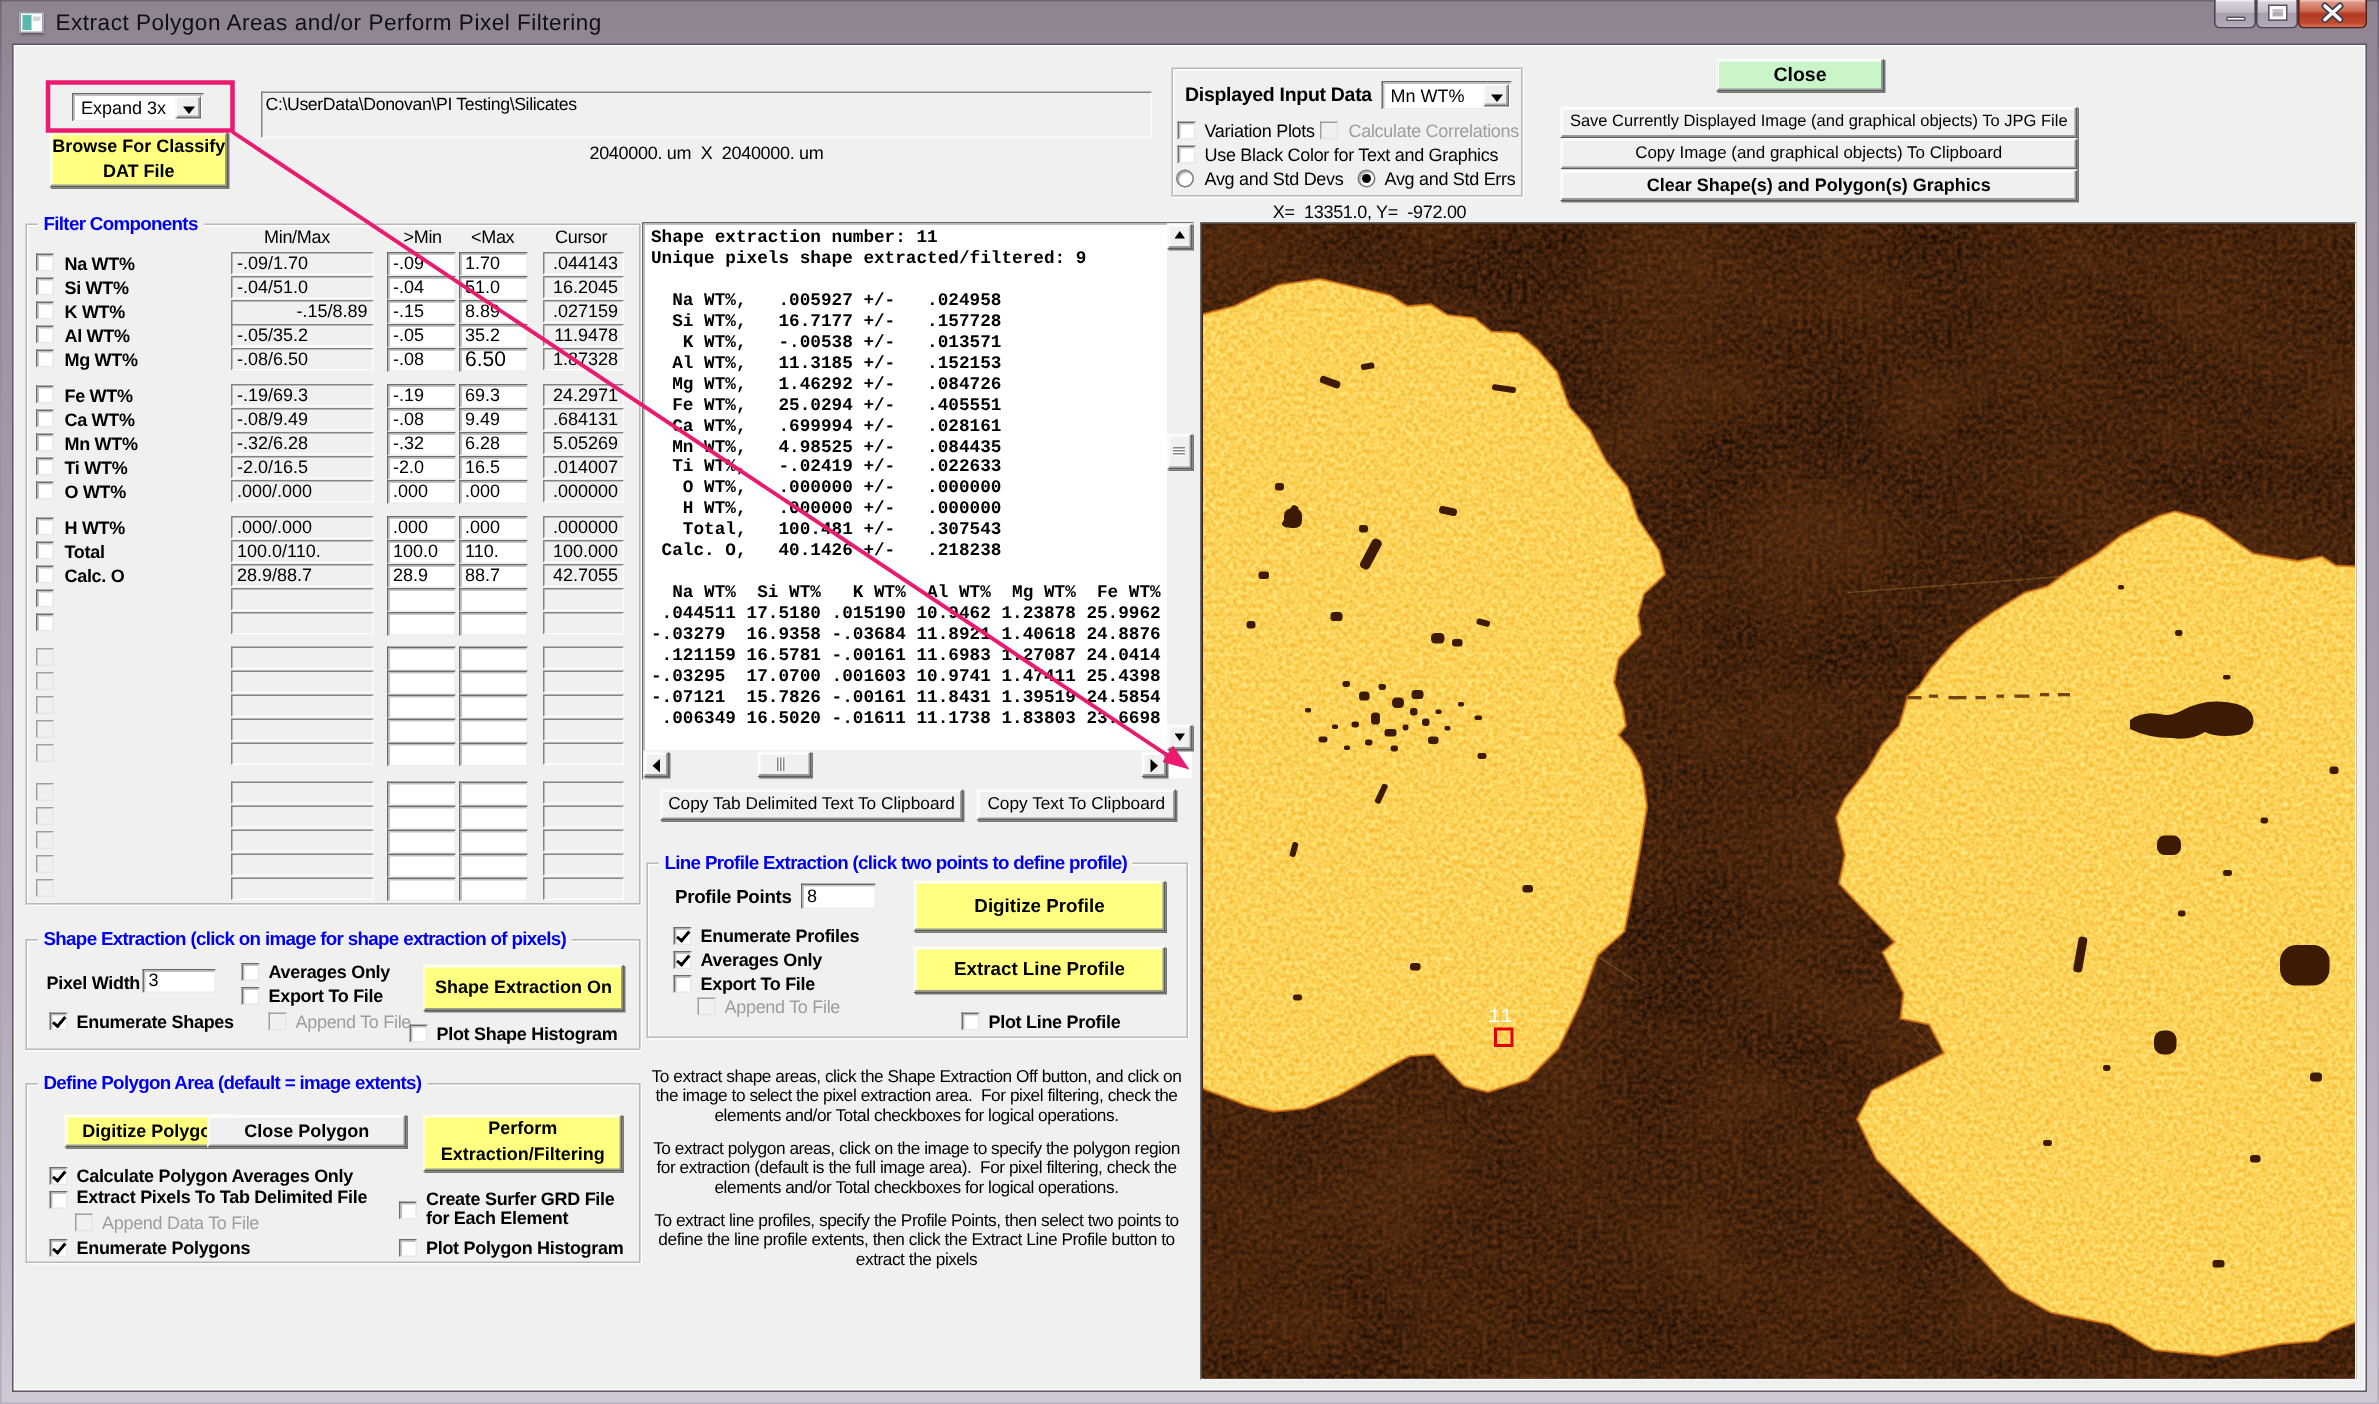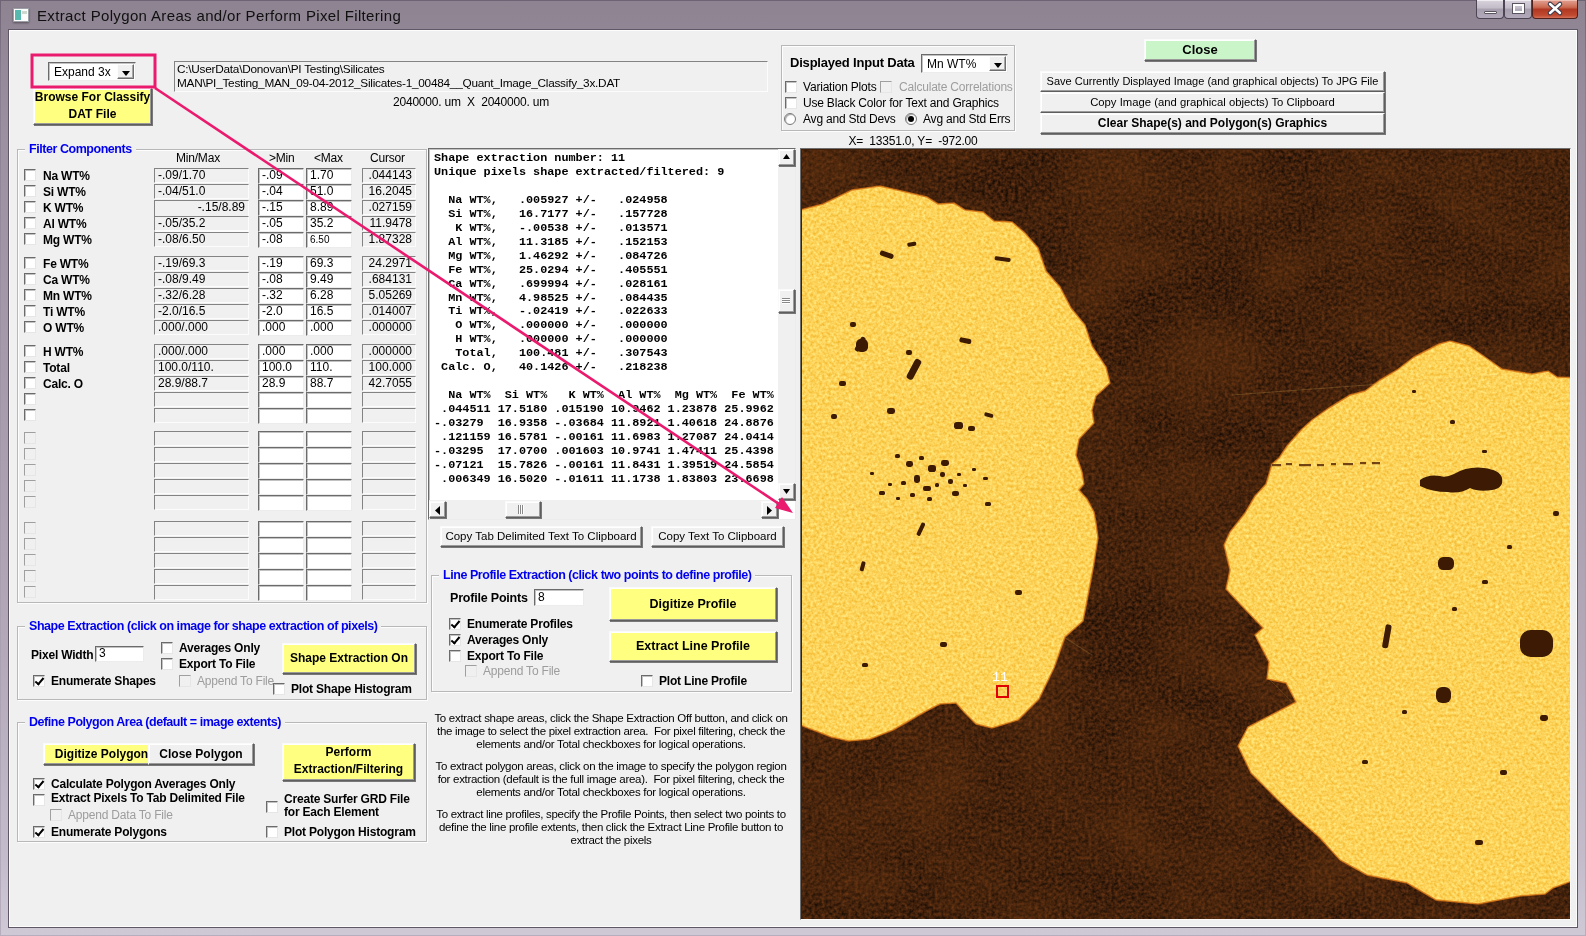--- a/index.html
+++ b/index.html
@@ -59,21 +59,20 @@
       </svg>
     </div>
 
 <div class="cmb" style="left:48px;top:62px;width:88px;height:19px">
       <span class="tx">Expand 3x</span>
       <span class="ar"></span>
     </div>
 <div class="btn yb" style="left:33px;top:88px;width:119px;height:37px;font-size:12px;font-weight:bold;line-height:17px;">Browse For Classify<br>DAT File</div>
 <div class="fld" style="left:174px;top:61px;width:594px;height:31px;text-align:left;line-height:28px;"></div>
 <div class="t" style="left:177px;top:62px;font-size:11.8px;letter-spacing:-0.25px">C:\UserData\Donovan\PI Testing\Silicates</div>
-<div class="t" style="left:177px;top:76px;font-size:11.8px;letter-spacing:-0.25px">MAN\PI_Testing_MAN_09-04-2012_Silicates-1_00484__Quant_Image_Classify_3x.DAT</div>
 <div class="t" style="left:174px;top:95px;width:594px;text-align:center">2040000. um&nbsp; X&nbsp; 2040000. um</div>
 <div class="gb" style="left:781px;top:45px;width:234px;height:86px"></div>
 <div class="t b" style="left:790px;top:55px;font-size:13px">Displayed Input Data</div>
 <div class="cmb" style="left:921px;top:54px;width:87px;height:19px">
       <span class="tx">Mn WT%</span>
       <span class="ar"></span>
     </div>
 <div class="cb" style="left:785px;top:81px"></div>
 <div class="t" style="left:803px;top:80px;">Variation Plots</div>
 <div class="cb d" style="left:880px;top:81px"></div>
@@ -117,21 +116,21 @@
 <div class="cb" style="left:24px;top:217px"></div>
 <div class="t b" style="left:43px;top:217px;">Al WT%</div>
 <div class="fld" style="left:154px;top:216px;width:95px;height:15px;text-align:left;line-height:12px;">-.05/35.2</div>
 <div class="wf" style="left:258px;top:216px;width:46px;height:16px;text-align:left;font-size:12px;line-height:13px;">-.05</div>
 <div class="wf" style="left:306px;top:216px;width:46px;height:16px;text-align:left;font-size:12px;line-height:13px;">35.2</div>
 <div class="fld" style="left:362px;top:216px;width:54px;height:15px;text-align:right;line-height:12px;">11.9478</div>
 <div class="cb" style="left:24px;top:233px"></div>
 <div class="t b" style="left:43px;top:233px;">Mg WT%</div>
 <div class="fld" style="left:154px;top:232px;width:95px;height:15px;text-align:left;line-height:12px;">-.08/6.50</div>
 <div class="wf" style="left:258px;top:232px;width:46px;height:16px;text-align:left;font-size:12px;line-height:13px;">-.08</div>
-<div class="wf" style="left:306px;top:232px;width:46px;height:16px;text-align:left;font-size:10px;line-height:13px;">6.50</div>
+<div class="wf" style="left:306px;top:232px;width:46px;height:16px;text-align:left;font-size:14px;line-height:13px;">6.50</div>
 <div class="fld" style="left:362px;top:232px;width:54px;height:15px;text-align:right;line-height:12px;">1.87328</div>
 <div class="cb" style="left:24px;top:257px"></div>
 <div class="t b" style="left:43px;top:257px;">Fe WT%</div>
 <div class="fld" style="left:154px;top:256px;width:95px;height:15px;text-align:left;line-height:12px;">-.19/69.3</div>
 <div class="wf" style="left:258px;top:256px;width:46px;height:16px;text-align:left;font-size:12px;line-height:13px;">-.19</div>
 <div class="wf" style="left:306px;top:256px;width:46px;height:16px;text-align:left;font-size:12px;line-height:13px;">69.3</div>
 <div class="fld" style="left:362px;top:256px;width:54px;height:15px;text-align:right;line-height:12px;">24.2971</div>
 <div class="cb" style="left:24px;top:273px"></div>
 <div class="t b" style="left:43px;top:273px;">Ca WT%</div>
 <div class="fld" style="left:154px;top:272px;width:95px;height:15px;text-align:left;line-height:12px;">-.08/9.49</div>
@@ -247,21 +246,21 @@
 <div class="t b" style="left:51px;top:674px;">Enumerate Shapes</div>
 <div class="cb d" style="left:179px;top:675px"></div>
 <div class="t gy" style="left:197px;top:674px;">Append To File</div>
 <div class="btn yb" style="left:282px;top:643px;width:134px;height:31px;font-size:12px;font-weight:bold;line-height:29px;">Shape Extraction On</div>
 <div class="cb" style="left:273px;top:683px"></div>
 <div class="t b" style="left:291px;top:682px;">Plot Shape Histogram</div>
 <div class="gb" style="left:17px;top:722px;width:410px;height:120px">
       <span class="gt blu">Define Polygon Area (default = image extents)</span>
     </div>
 <div class="btn yb" style="left:43px;top:743px;width:117px;height:22px;font-size:12px;font-weight:bold;line-height:20px;">Digitize Polygon</div>
-<div class="btn" style="left:148px;top:743px;width:106px;height:22px;font-size:12px;font-weight:bold;line-height:20px;">Close Polygon</div>
+<div class="btn" style="left:138px;top:743px;width:133px;height:22px;font-size:12px;font-weight:bold;line-height:20px;">Close Polygon</div>
 <div class="btn yb" style="left:282px;top:743px;width:133px;height:38px;font-size:12px;font-weight:bold;line-height:17px;">Perform<br>Extraction/Filtering</div>
 <div class="cb c" style="left:33px;top:778px"></div>
 <div class="t b" style="left:51px;top:777px;">Calculate Polygon Averages Only</div>
 <div class="cb" style="left:33px;top:794px"></div>
 <div class="t b" style="left:51px;top:756px;margin-top:35px;">Extract Pixels To Tab Delimited File</div>
 <div class="cb d" style="left:50px;top:809px"></div>
 <div class="t gy" style="left:68px;top:808px;">Append Data To File</div>
 <div class="cb c" style="left:33px;top:826px"></div>
 <div class="t b" style="left:51px;top:825px;">Enumerate Polygons</div>
 <div class="cb" style="left:266px;top:801px"></div>

